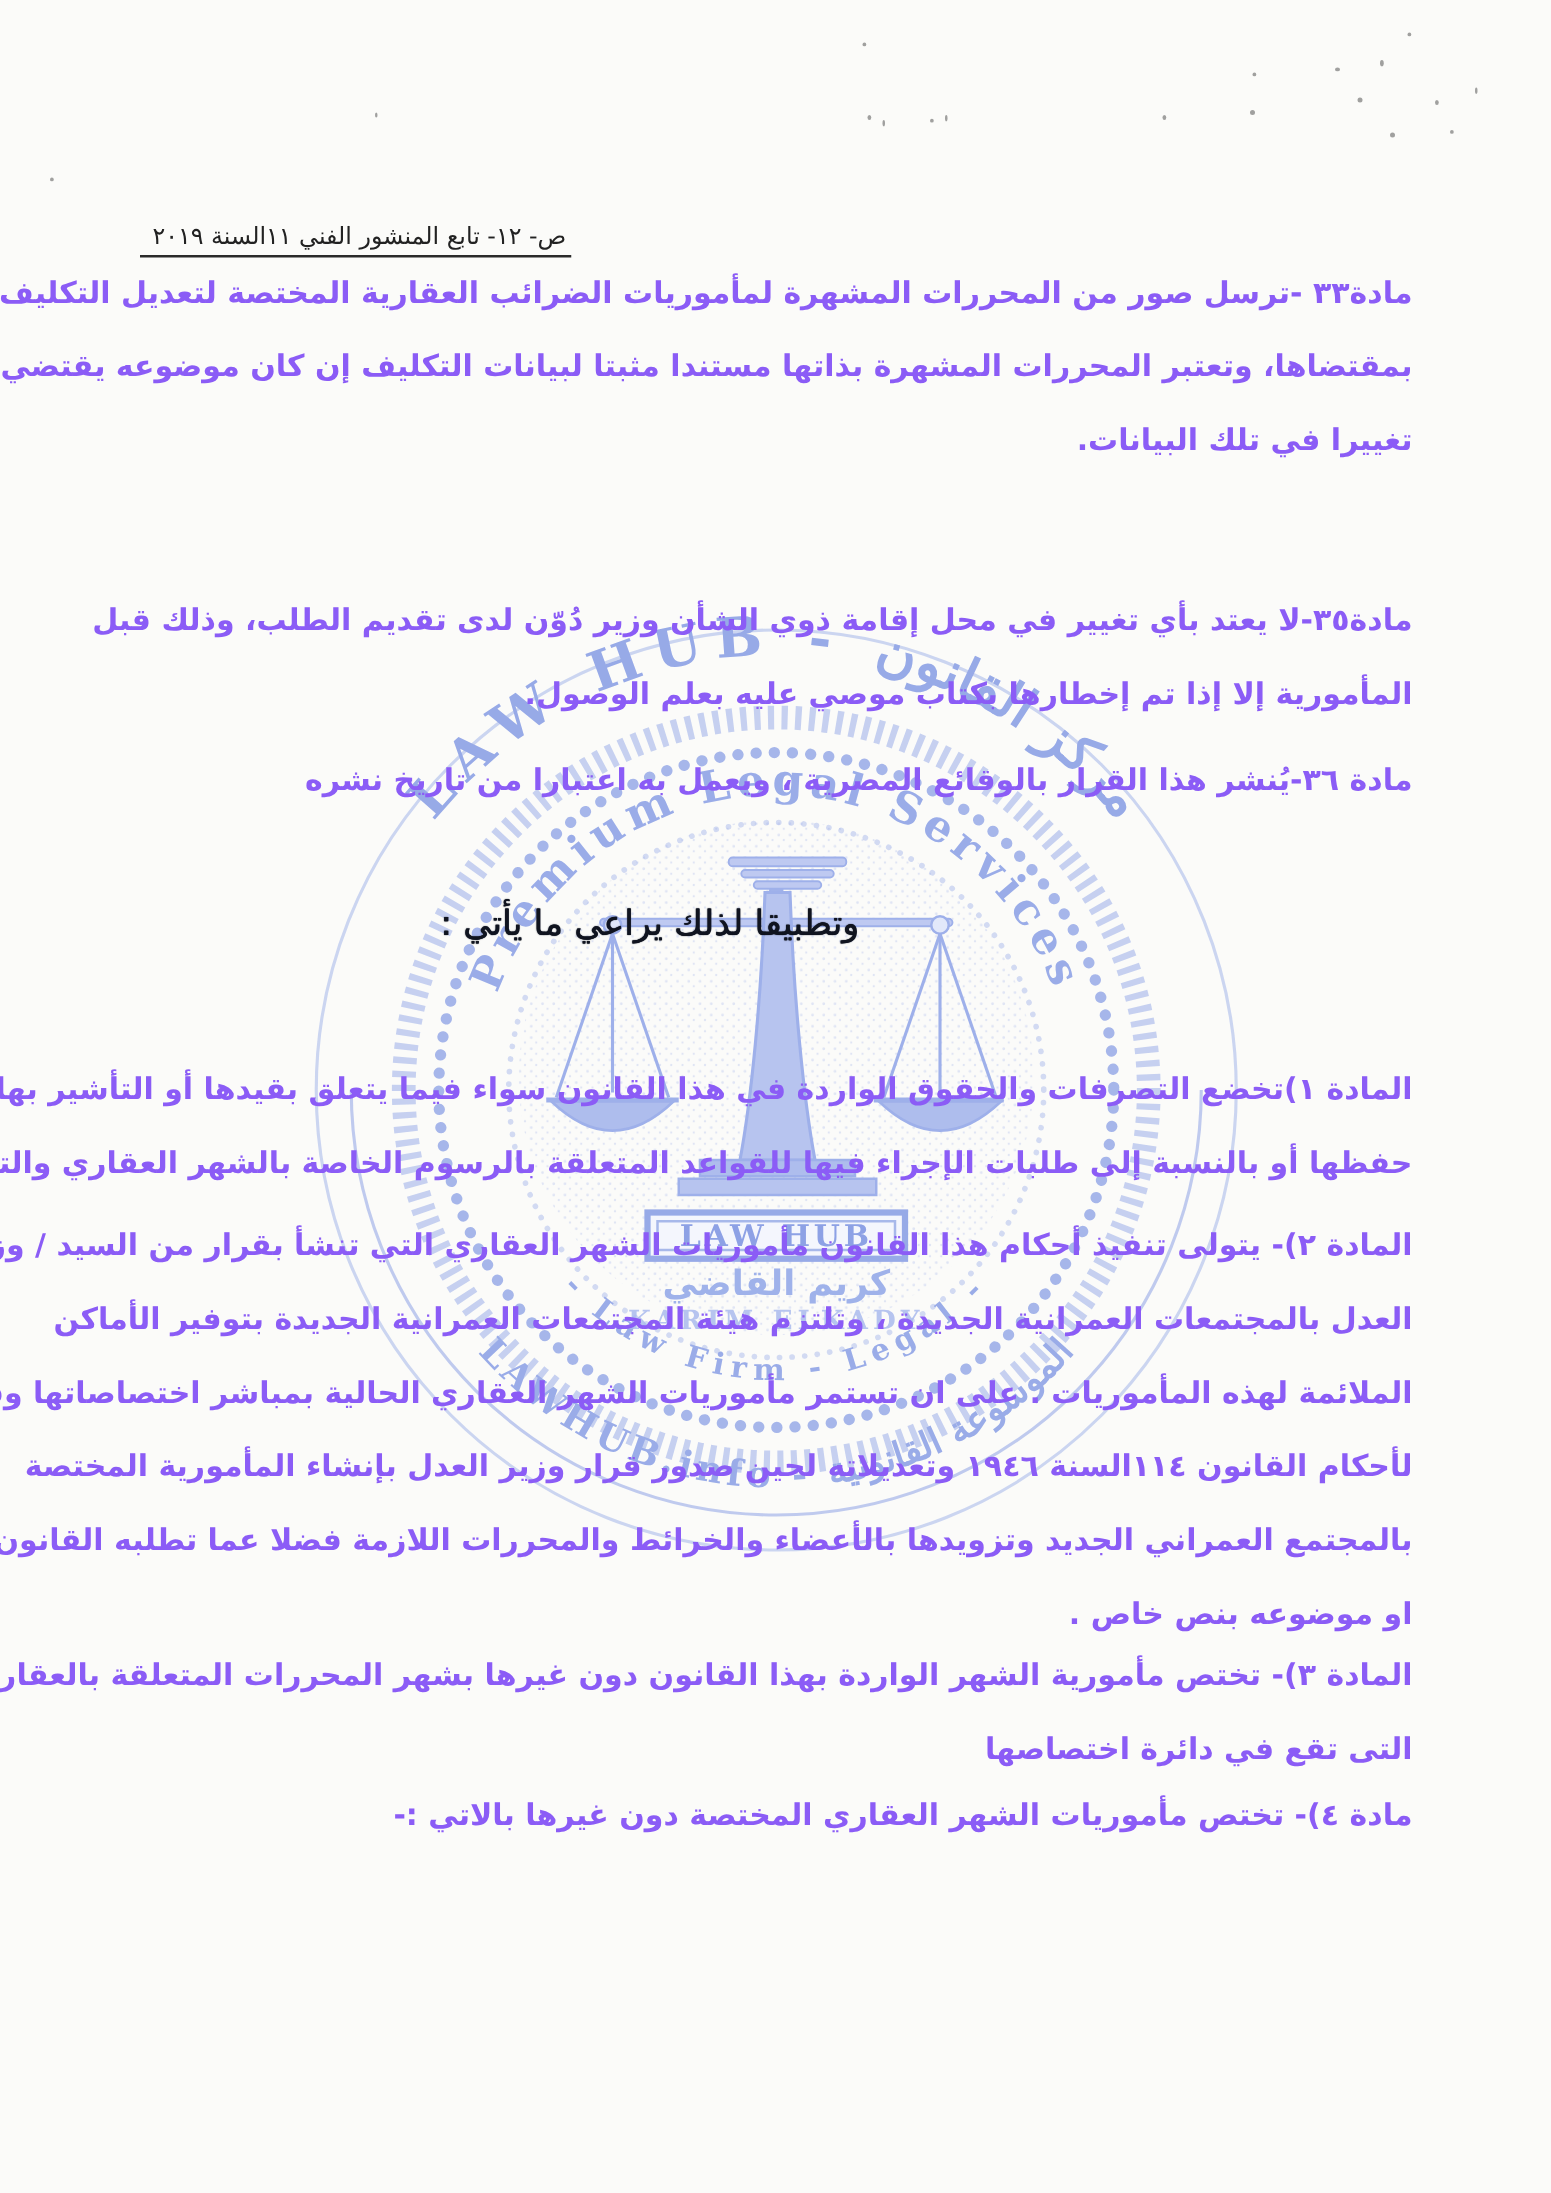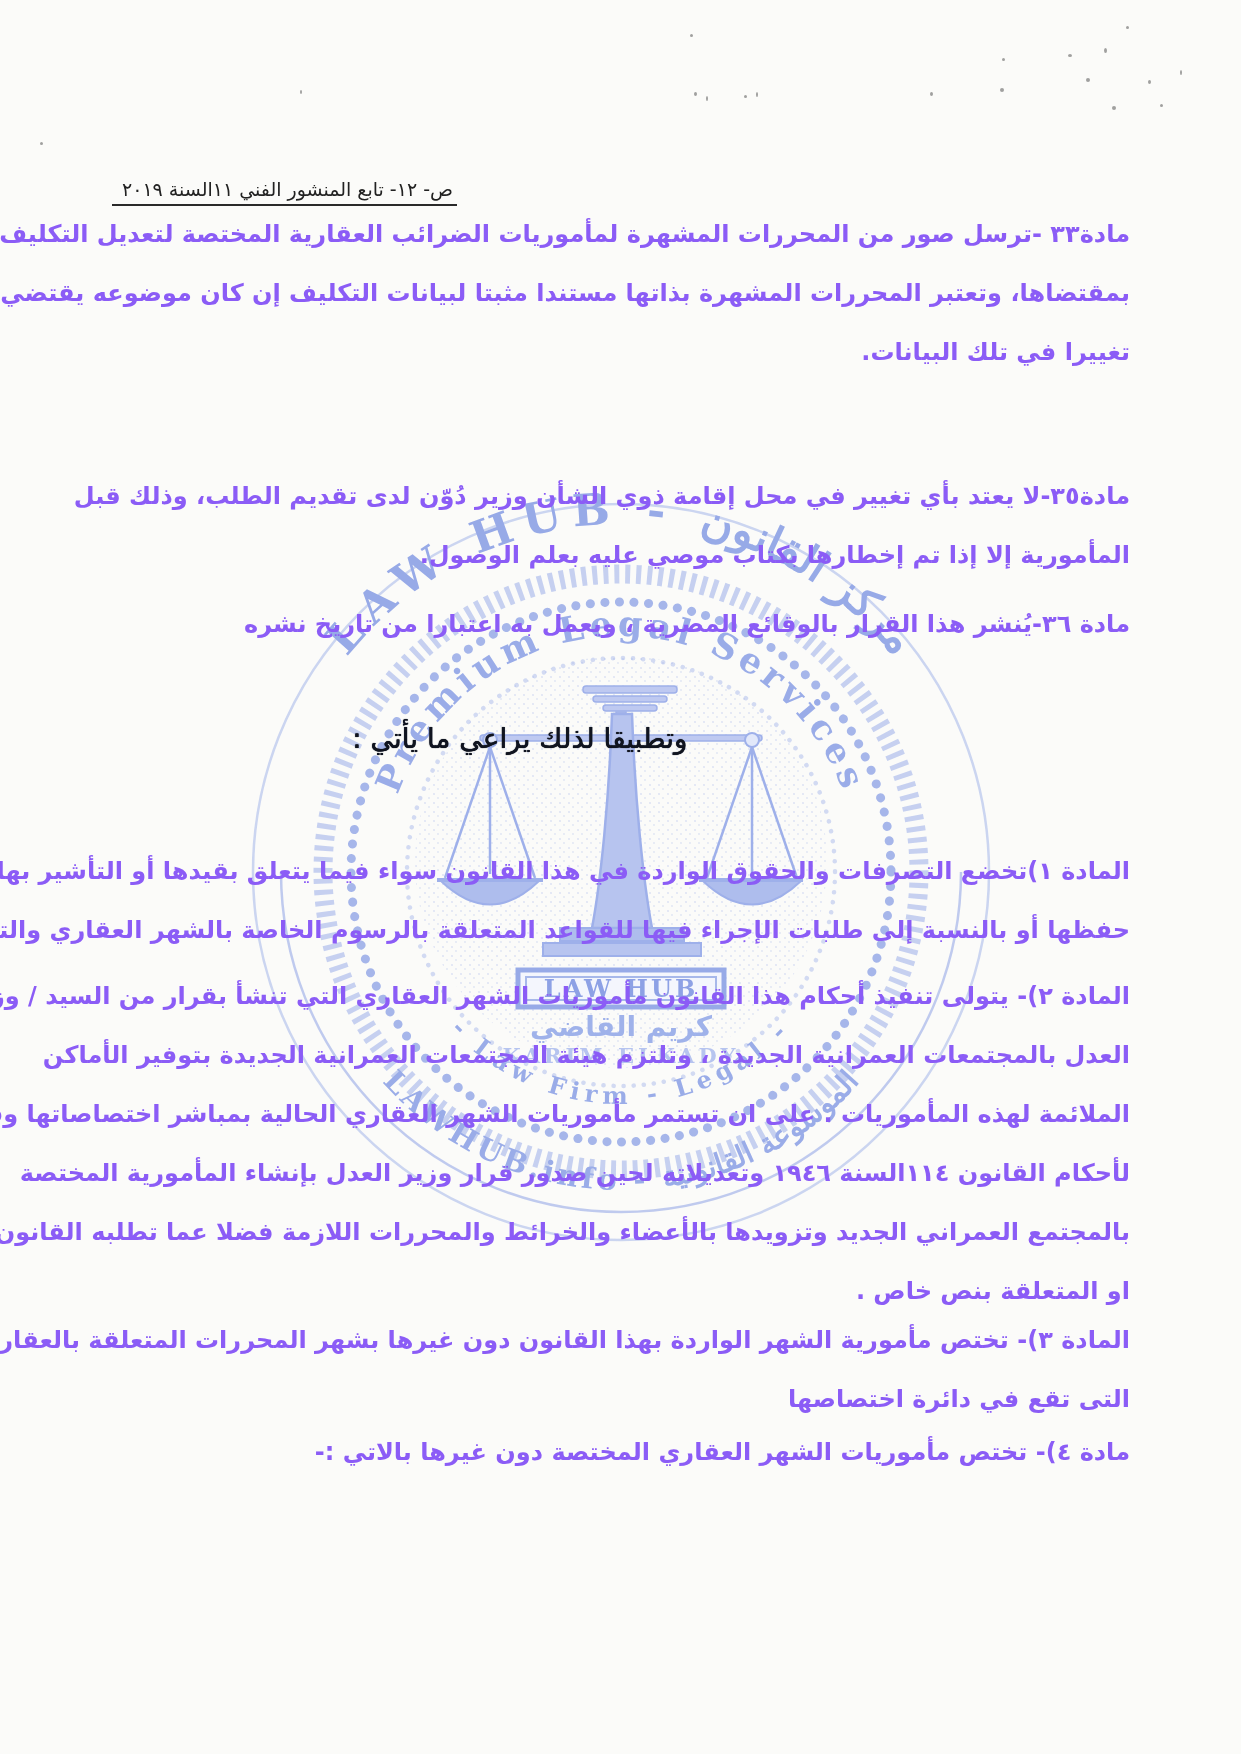--- a/index.html
+++ b/index.html
@@ -170,21 +170,21 @@
     <div class="jline">المادة ١)تخضع التصرفات والحقوق الواردة في هذا القانون سواء فيما يتعلق بقيدها أو التأشير بها أو</div>
     <div class="jline">حفظها أو بالنسبة إلى طلبات الإجراء فيها للقواعد المتعلقة بالرسوم  الخاصة بالشهر العقاري والتوثيق</div>
   </div>
 
   <div class="tblock" style="top:968px;">
     <div class="jline">المادة ٢)- يتولى تنفيذ أحكام هذا القانون مأموريات الشهر العقاري التي تنشأ بقرار من السيد / وزير</div>
     <div class="jline">العدل بالمجتمعات العمرانية الجديدة ، وتلتزم هيئة المجتمعات العمرانية الجديدة بتوفير الأماكن</div>
     <div class="jline">الملائمة لهذه المأموريات . على ان تستمر  مأموريات الشهر العقاري  الحالية بمباشر اختصاصاتها وفقا</div>
     <div class="jline">لأحكام القانون ١١٤السنة ١٩٤٦ وتعديلاته لحين صدور قرار وزير العدل  بإنشاء المأمورية  المختصة</div>
     <div class="jline">بالمجتمع العمراني الجديد  وتزويدها بالأعضاء والخرائط والمحررات اللازمة فضلا عما تطلبه القانون</div>
-    <div class="jline end">او المتعلقة  بنص خاص .</div>
+    <div class="jline end">او موضوعه  بنص خاص .</div>
   </div>
 
   <div class="tblock" style="top:1312px;">
     <div class="jline">المادة ٣)- تختص مأمورية الشهر الواردة بهذا القانون  دون غيرها بشهر المحررات المتعلقة بالعقارات</div>
     <div class="jline end">التى تقع في دائرة اختصاصها</div>
   </div>
 
   <div class="tblock" style="top:1424px;">
     <div class="jline end">مادة ٤)- تختص مأموريات الشهر العقاري  المختصة دون غيرها بالاتي :-</div>
   </div>

